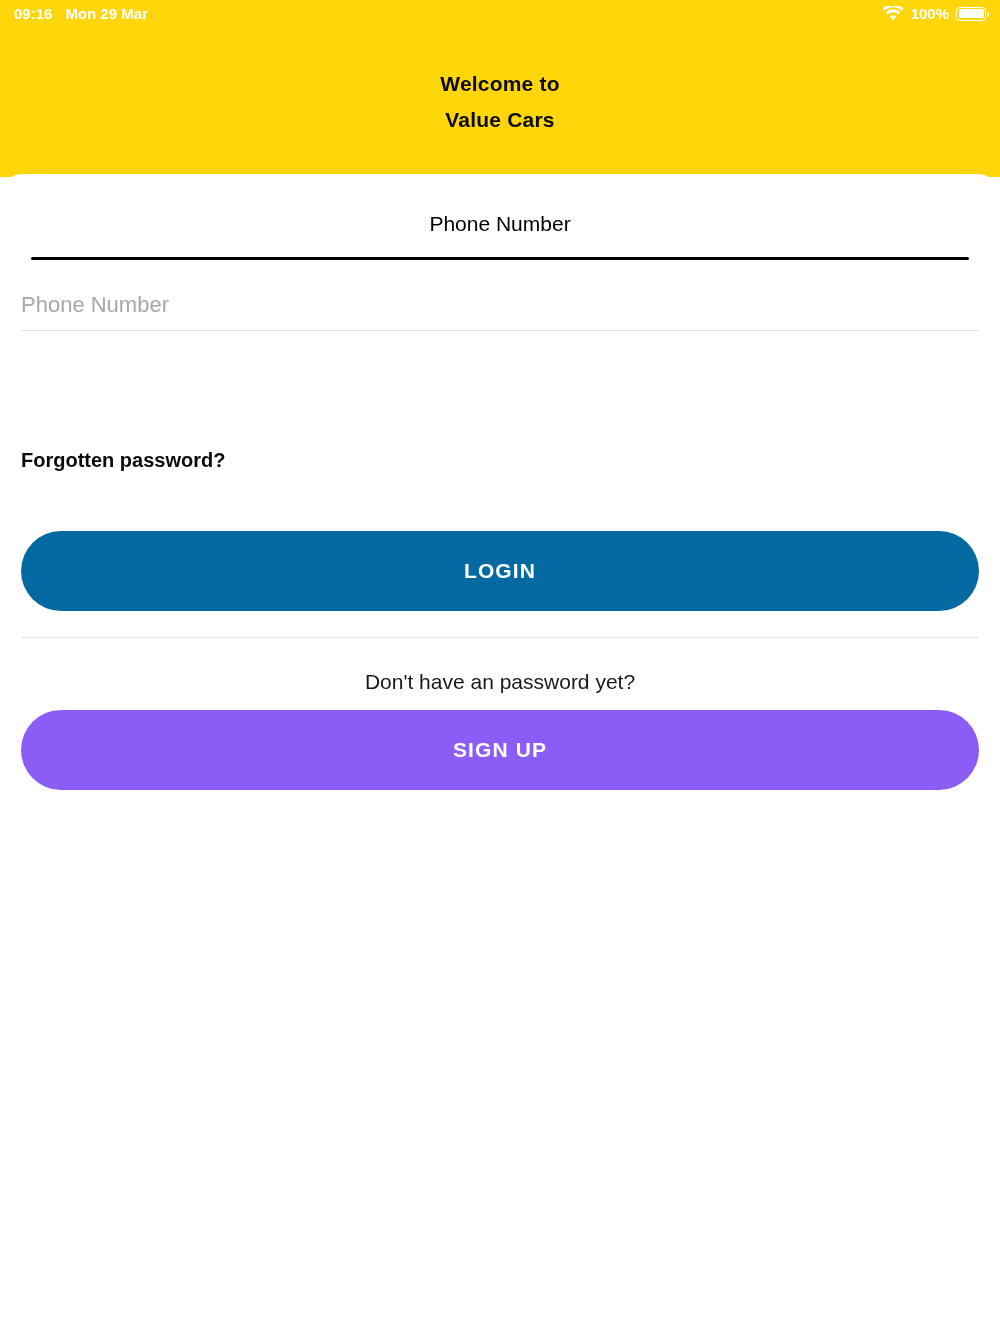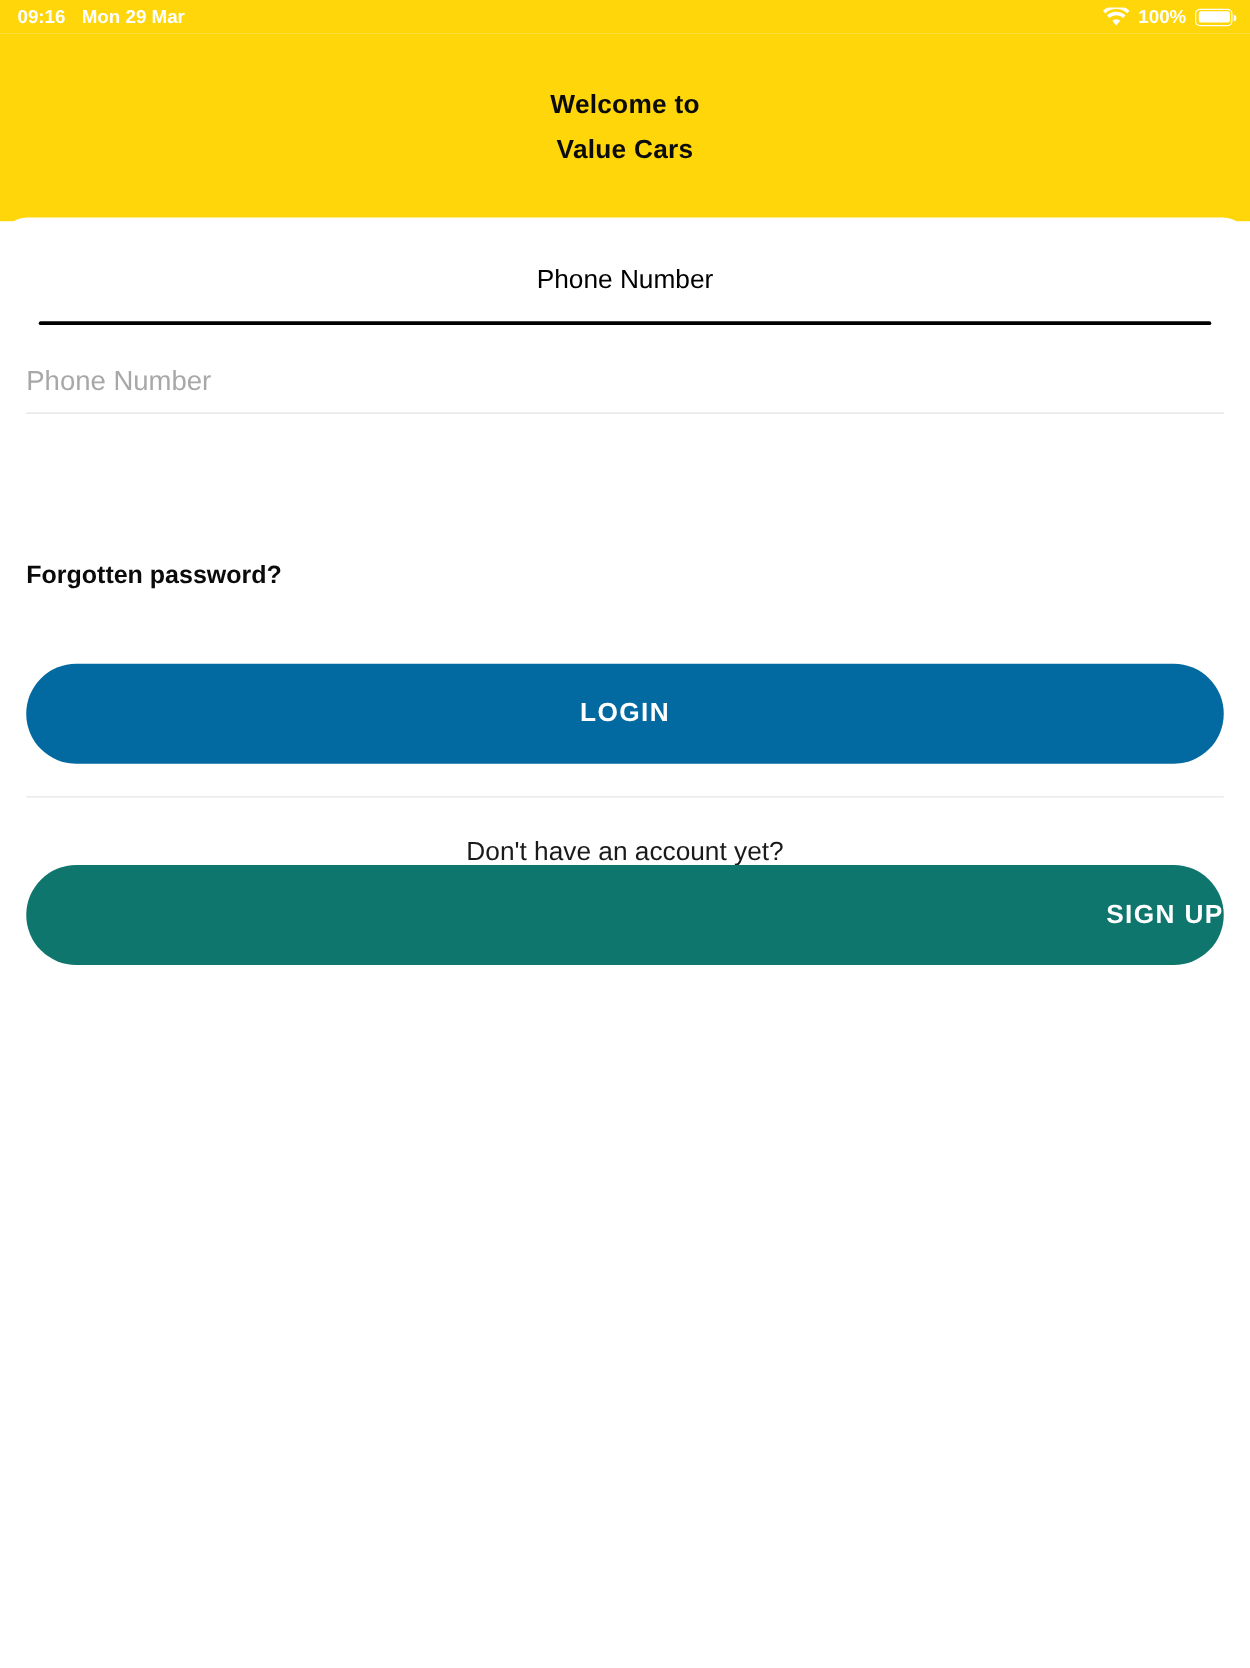--- a/index.html
+++ b/index.html
@@ -174,24 +174,23 @@
     font-weight: bold;
     letter-spacing: 1.1px;
     cursor: pointer;
   }
   #login-button {
     top: 357px;
     background: #0369a1;
     color: #ffffff;
   }
   #signup-button {
-    top: 518px;
-    background: #0f766e;
+    top: 536px;
+    background: #8b5cf6;
     color: #ffffff;
-    text-align: right;
   }
 
   .divider {
     position: absolute;
     top: 463px;
     left: 21px;
     width: 958px;
     height: 1px;
     background: #e6e6e6;
   }
@@ -246,18 +245,18 @@
 
     <input id="phone-field" class="field" type="text" placeholder="Phone Number" style="">
 
 
     <div class="forgotten">Forgotten password?</div>
 
     <button id="login-button" class="btn">LOGIN</button>
 
     <div class="divider"></div>
 
-    <div class="no-account">Don't have an account yet?</div>
+    <div class="no-account">Don't have an password yet?</div>
 
     <button id="signup-button" class="btn">SIGN UP</button>
 
   </div>
 </div>
 
 </body></html>

